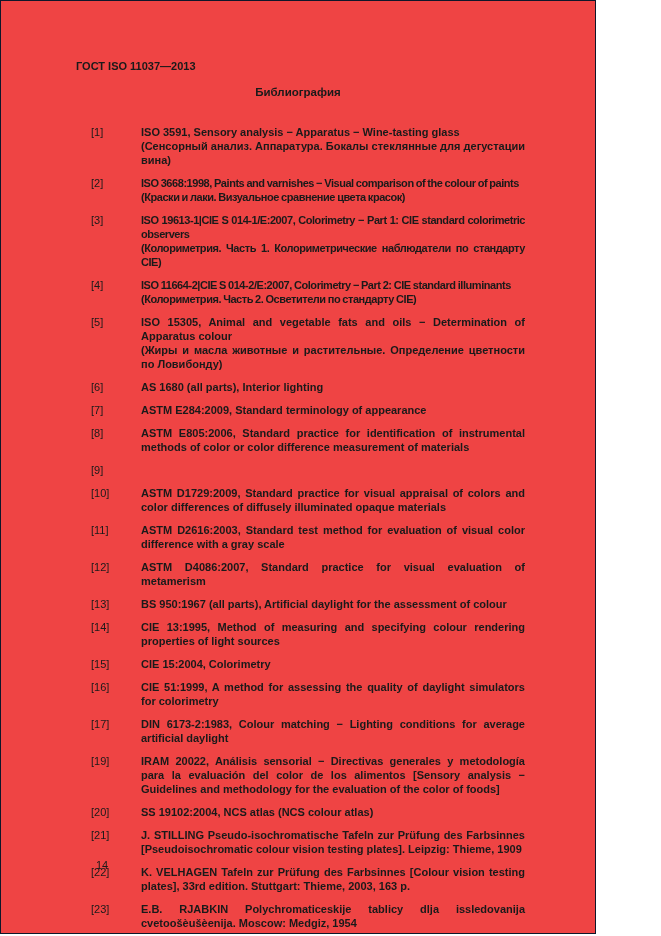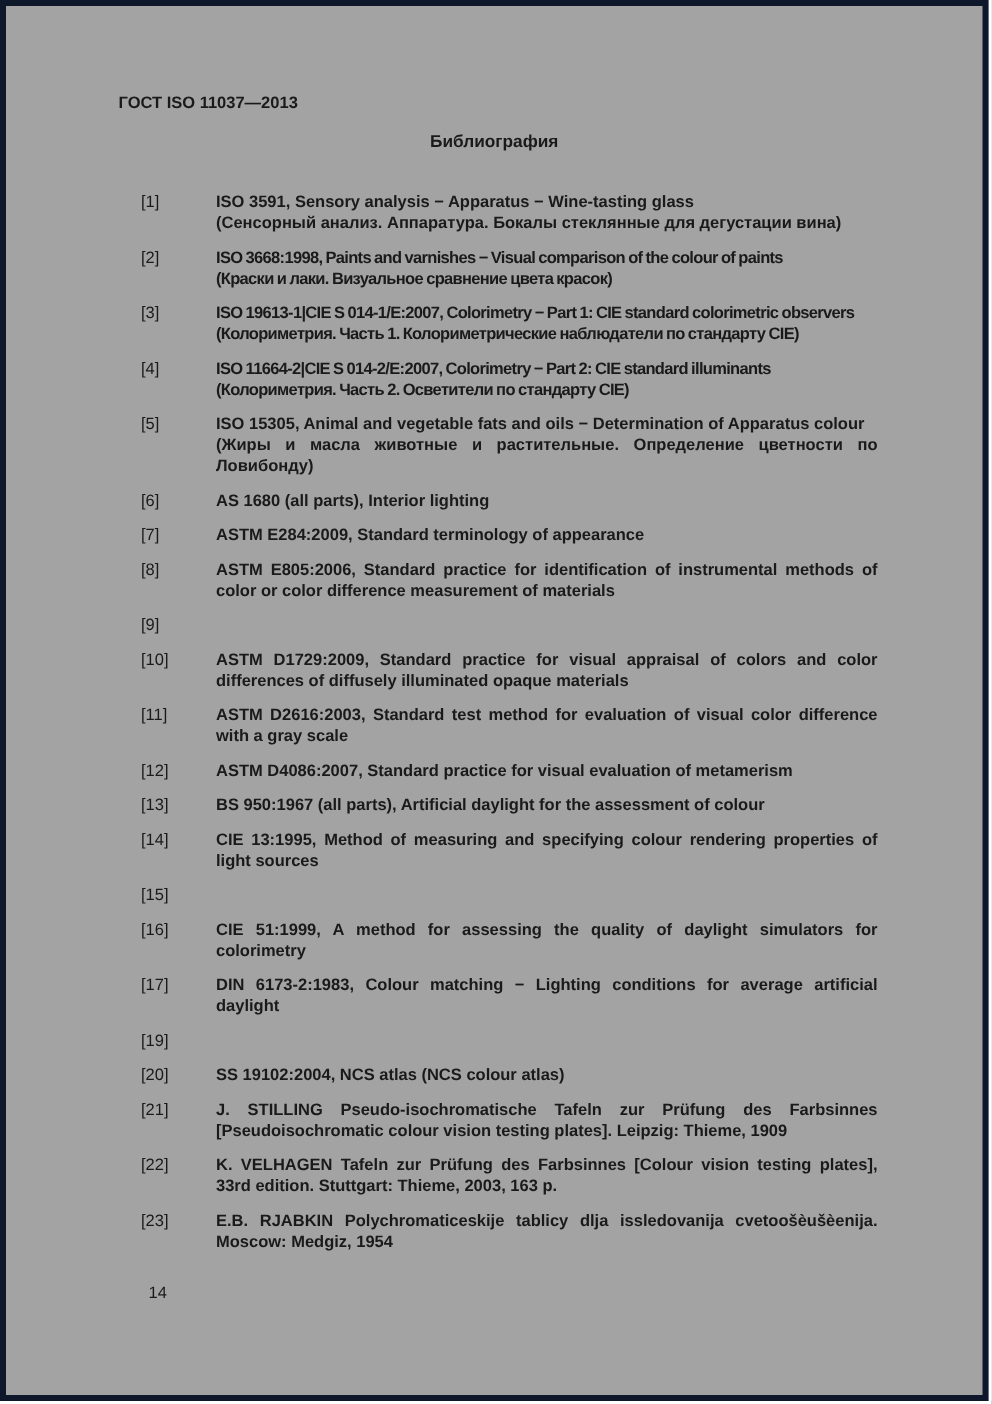--- a/index.html
+++ b/index.html
@@ -2,24 +2,24 @@
 <html><head>
 <meta charset="utf-8">
 <style>
   html, body {
     margin: 0;
     padding: 0;
     background: #ffffff;
   }
   .page {
     position: relative;
-    width: 659px;
+    width: 596px;
     height: 934px;
-    border: 4px solid #0f172a;
-    background: #a3a3a3;
+    border: 1px solid #0f172a;
+    background: #ef4444;
     box-sizing: border-box;
     font-family: "Liberation Sans", sans-serif;
     color: #1a1a1a;
     overflow: hidden;
   }
   .doc-header {
     margin-top: 58px;
     padding-left: 75px;
     font-size: 11px;
     font-weight: bold;
@@ -170,39 +170,45 @@
 
   <div class="ref">
     <div class="ref-num">[14]</div>
     <div class="ref-text">
           <div class="ref-para">CIE 13:1995, Method of measuring and specifying colour rendering properties of light sources</div>
         </div>
   </div>
 
   <div class="ref">
     <div class="ref-num">[15]</div>
+    <div class="ref-text">
+          <div class="ref-para">CIE 15:2004, Colorimetry</div>
+        </div>
   </div>
 
   <div class="ref">
     <div class="ref-num">[16]</div>
     <div class="ref-text">
           <div class="ref-para">CIE 51:1999, A method for assessing the quality of daylight simulators for colorimetry</div>
         </div>
   </div>
 
   <div class="ref">
     <div class="ref-num">[17]</div>
     <div class="ref-text">
           <div class="ref-para">DIN 6173-2:1983, Colour matching − Lighting conditions for average artificial daylight</div>
         </div>
   </div>
 
 
   <div class="ref">
     <div class="ref-num">[19]</div>
+    <div class="ref-text">
+          <div class="ref-para">IRAM 20022, Análisis sensorial − Directivas generales y metodología para la evaluación del color de los alimentos [Sensory analysis − Guidelines and methodology for the evaluation of the color of foods]</div>
+        </div>
   </div>
 
   <div class="ref">
     <div class="ref-num">[20]</div>
     <div class="ref-text">
           <div class="ref-para">SS 19102:2004, NCS atlas (NCS colour atlas)</div>
         </div>
   </div>
 
   <div class="ref">

